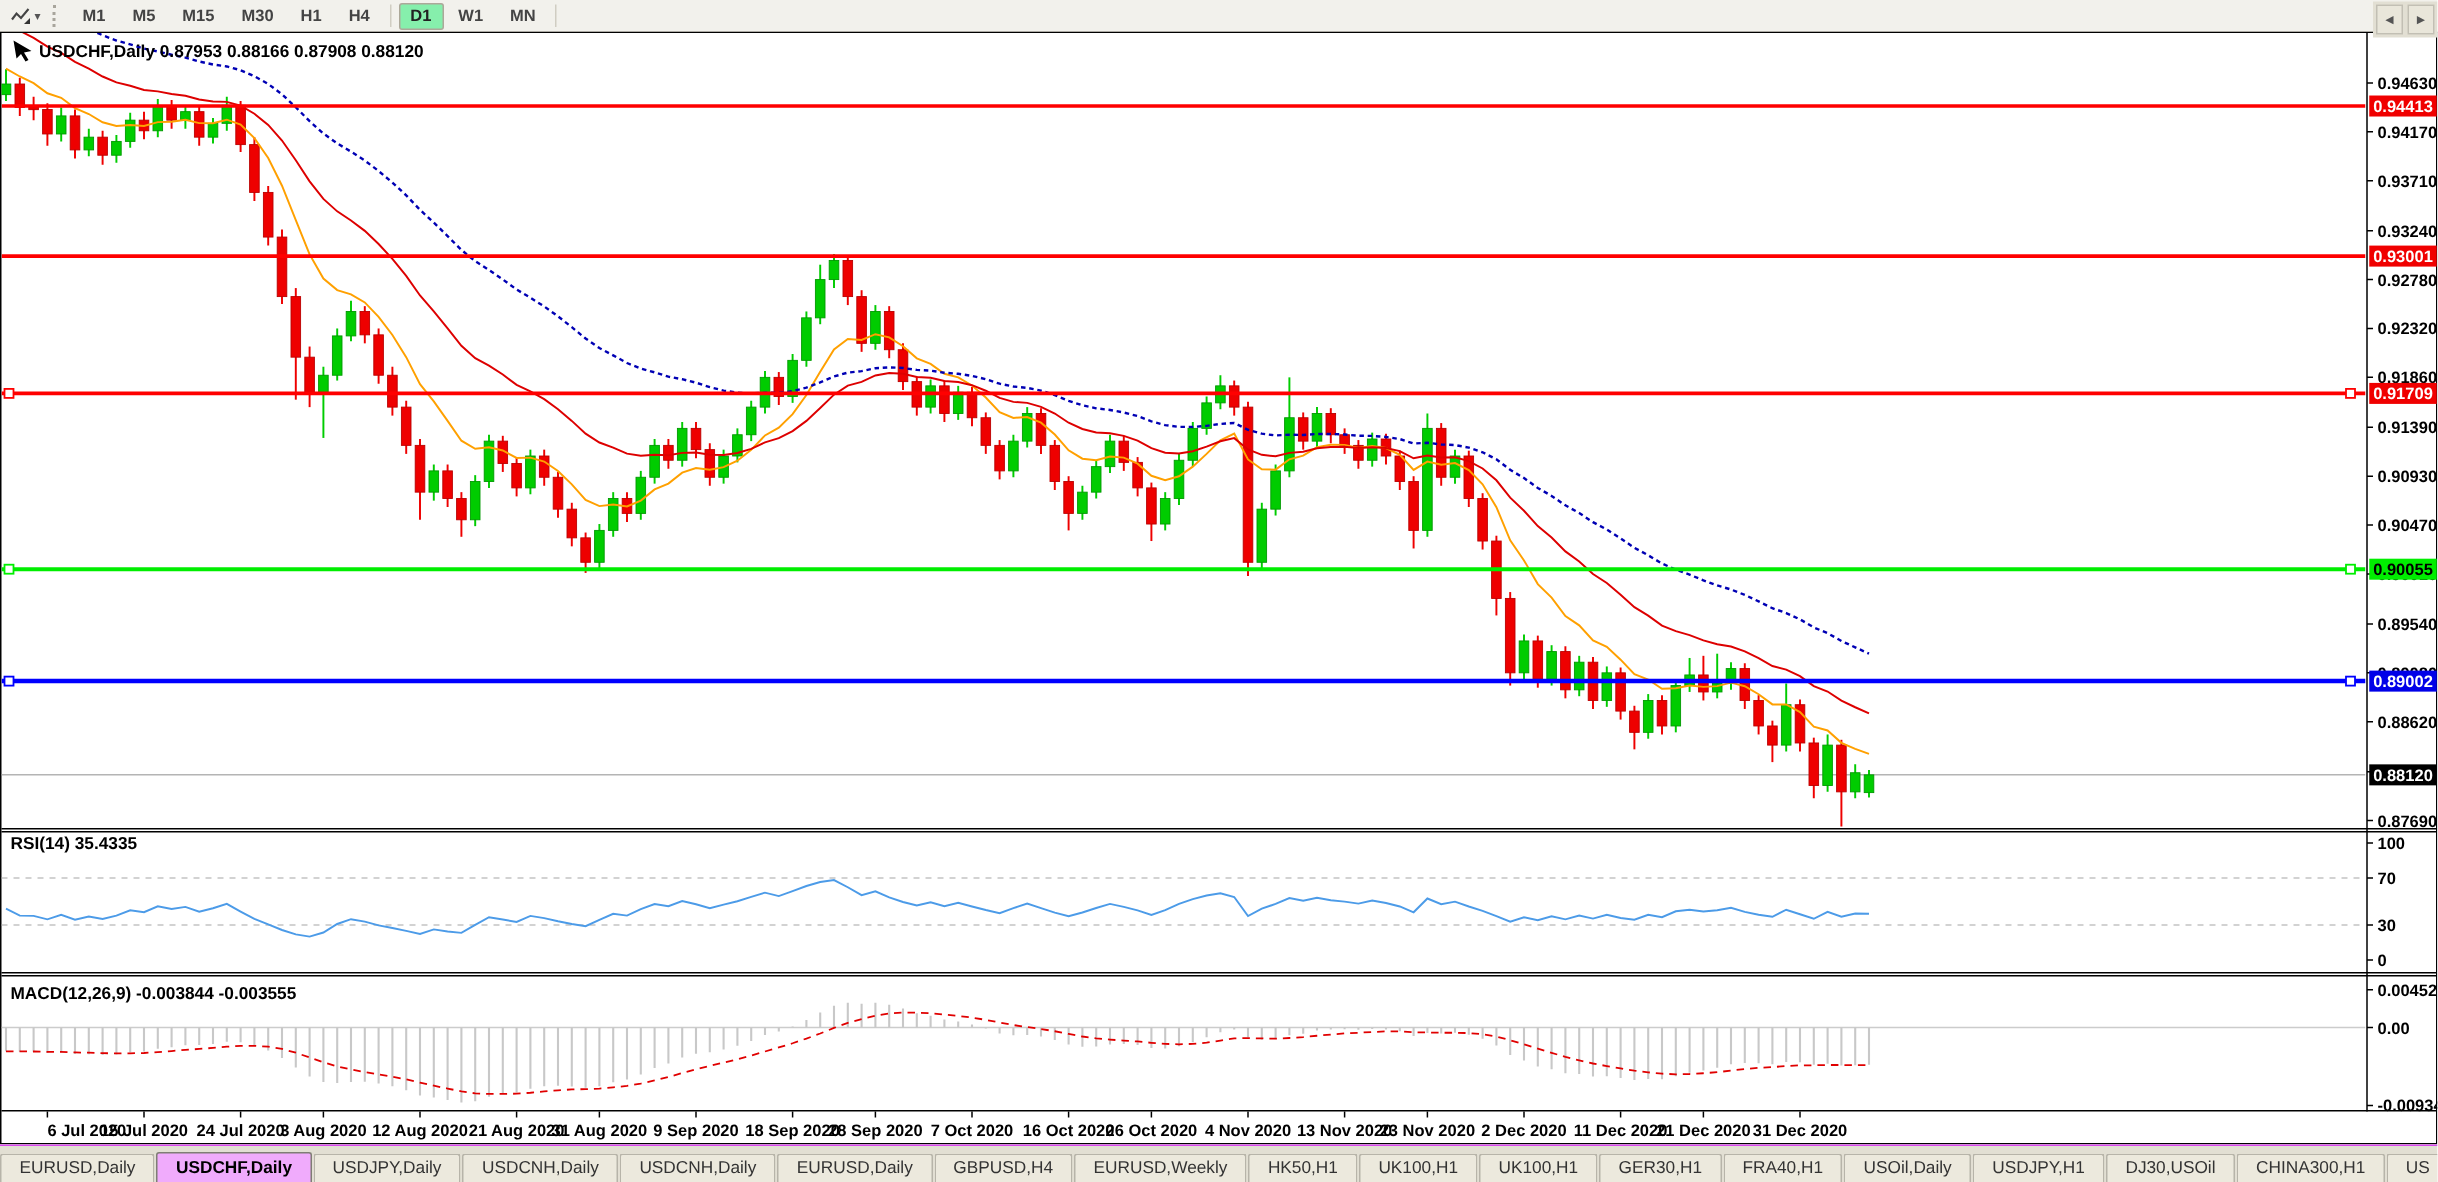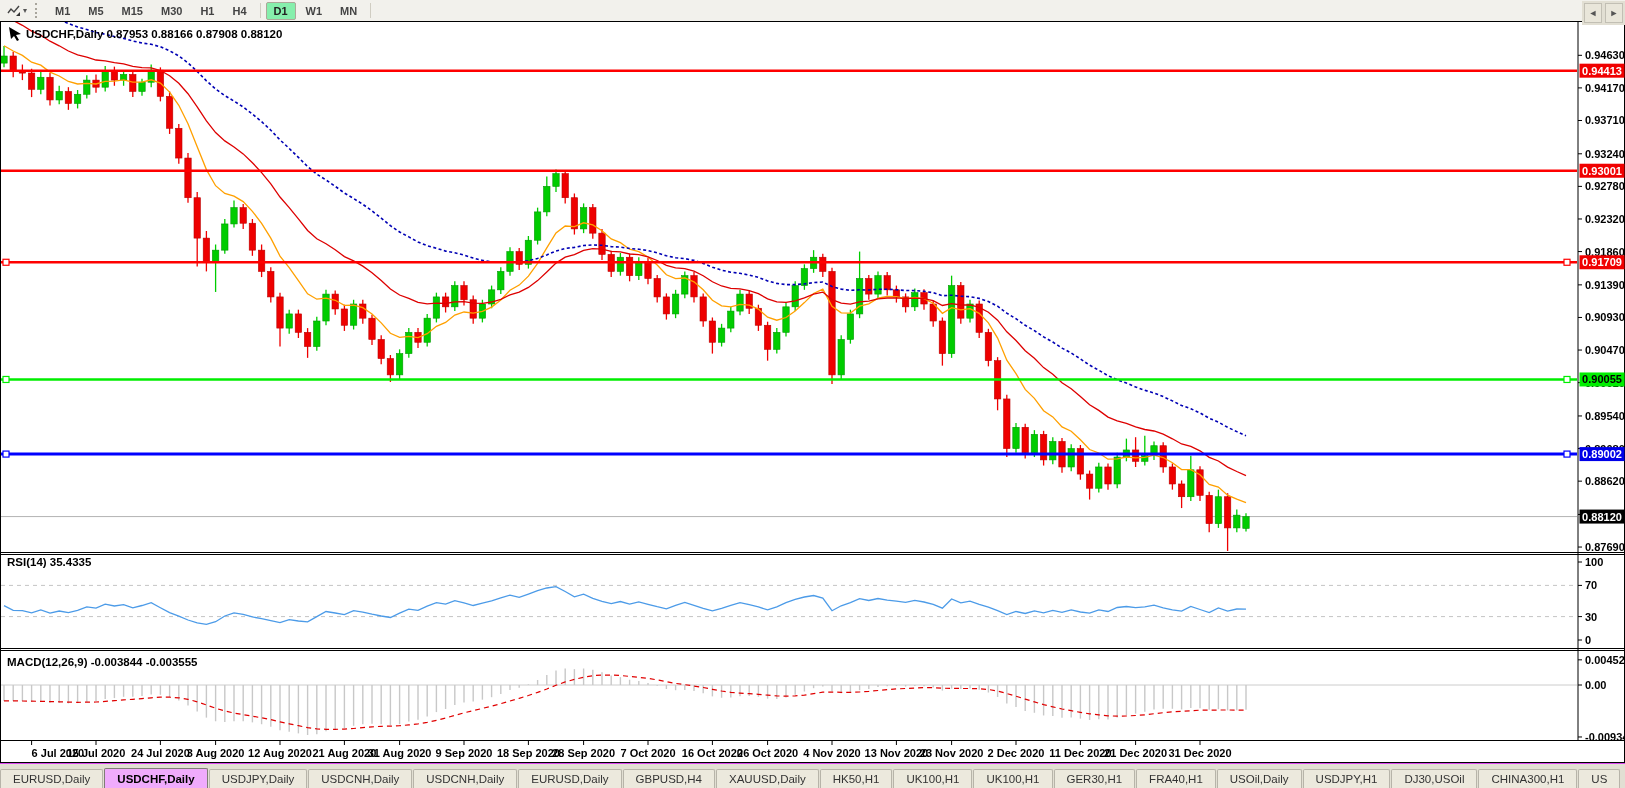--- a/index.html
+++ b/index.html
@@ -623,21 +623,21 @@
 </div>
 
 <div id="tabbar">
     <div class="tab">EURUSD,Daily</div>
     <div class="tab active">USDCHF,Daily</div>
     <div class="tab">USDJPY,Daily</div>
     <div class="tab">USDCNH,Daily</div>
     <div class="tab">USDCNH,Daily</div>
     <div class="tab">EURUSD,Daily</div>
     <div class="tab">GBPUSD,H4</div>
-    <div class="tab">XAUUSD,Daily</div>
+    <div class="tab">EURUSD,Weekly</div>
     <div class="tab">HK50,H1</div>
     <div class="tab">UK100,H1</div>
     <div class="tab">UK100,H1</div>
     <div class="tab">GER30,H1</div>
     <div class="tab">FRA40,H1</div>
     <div class="tab">USOil,Daily</div>
     <div class="tab">USDJPY,H1</div>
     <div class="tab">DJ30,USOil</div>
     <div class="tab">CHINA300,H1</div>
     <div class="tab">US</div>

